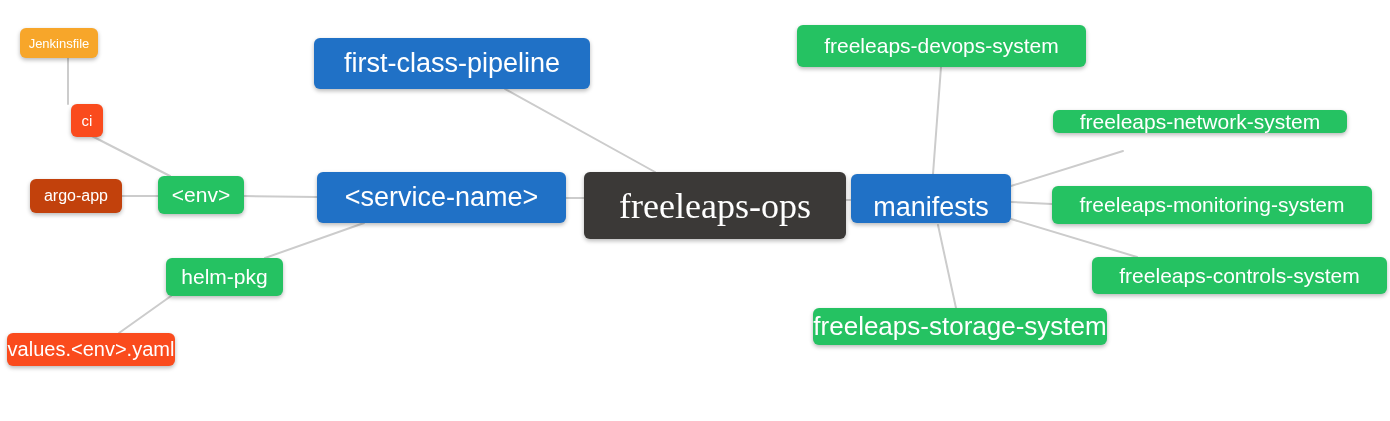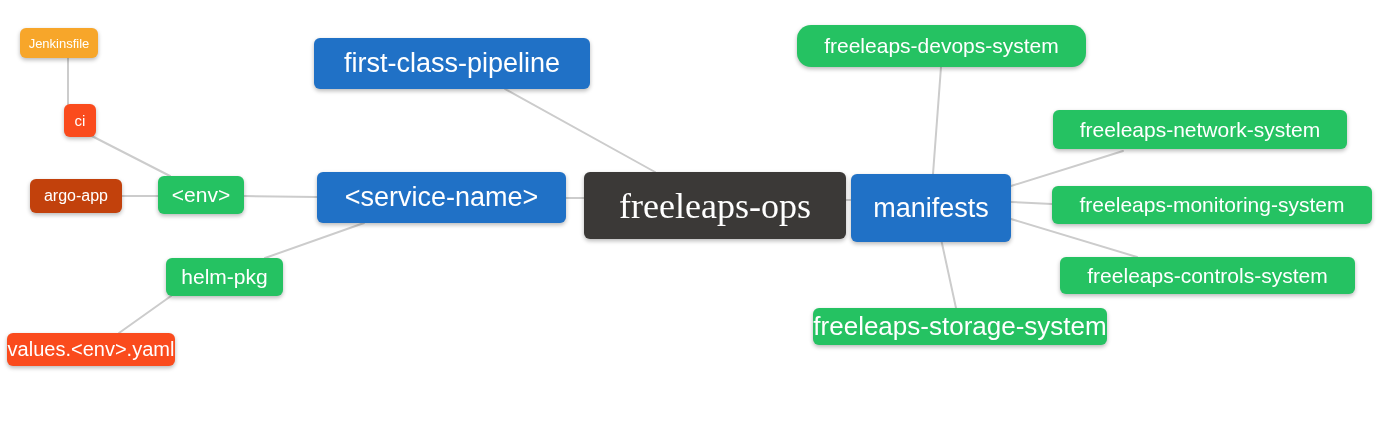--- a/index.html
+++ b/index.html
@@ -62,50 +62,50 @@
   <div id="nodes">
       <div class="node" style="left: 584px; top: 172px; width: 262px; height: 67px; background: rgb(59, 57, 55); font-size: 36px; color: rgb(255, 255, 255); font-family: Liberation Serif, serif;">
         <span>freeleaps-ops</span>
       </div>
       <div class="node" style="left: 314px; top: 38px; width: 276px; height: 51px; background: rgb(32, 113, 198); font-size: 27px; color: rgb(255, 255, 255);">
         <span>first-class-pipeline</span>
       </div>
       <div class="node" style="left: 317px; top: 172px; width: 249px; height: 51px; background: rgb(32, 113, 198); font-size: 27px; color: rgb(255, 255, 255);">
         <span>&lt;service-name&gt;</span>
       </div>
-      <div class="node" style="left: 851px; top: 174px; width: 160px; height: 68px; background: rgb(32, 113, 198); font-size: 27px; color: rgb(255, 255, 255);">
+      <div class="node" style="left: 851px; top: 174px; width: 160px; height: 49px; background: rgb(32, 113, 198); font-size: 27px; color: rgb(255, 255, 255); align-items: flex-end;">
         <span>manifests</span>
       </div>
       <div class="node" style="left: 158px; top: 176px; width: 86px; height: 38px; background: rgb(37, 194, 98); font-size: 21px; color: rgb(255, 255, 255);">
         <span>&lt;env&gt;</span>
       </div>
       <div class="node" style="left: 147px; top: 258px; width: 117px; height: 38px; background: rgb(37, 194, 98); font-size: 21px; color: rgb(255, 255, 255); margin-left: 19px;">
         <span>helm-pkg</span>
       </div>
-      <div class="node" style="left: 64px; top: 104px; width: 32px; height: 33px; background: rgb(250, 75, 29); font-size: 15px; color: rgb(255, 255, 255);">
+      <div class="node" style="left: 71px; top: 104px; width: 32px; height: 33px; background: rgb(250, 75, 29); font-size: 15px; color: rgb(255, 255, 255);">
         <span>ci</span>
       </div>
       <div class="node" style="left: 30px; top: 179px; width: 92px; height: 34px; background: #c2410c; font-size: 16px; color: rgb(255, 255, 255);">
         <span>argo-app</span>
       </div>
       <div class="node" style="left: 20px; top: 28px; width: 78px; height: 30px; background: rgb(247, 166, 42); font-size: 13px; color: rgb(255, 255, 255);">
         <span>Jenkinsfile</span>
       </div>
       <div class="node" style="left: 7px; top: 333px; width: 168px; height: 33px; background: rgb(250, 75, 29); font-size: 20px; color: rgb(255, 255, 255);">
         <span>values.&lt;env&gt;.yaml</span>
       </div>
-      <div class="node" style="left: 797px; top: 25px; width: 289px; height: 42px; background: rgb(37, 194, 98); font-size: 21px; color: rgb(255, 255, 255); border-radius: 14px;">
+      <div class="node" style="left: 797px; top: 25px; width: 289px; height: 42px; background: rgb(37, 194, 98); font-size: 21px; color: rgb(255, 255, 255);">
         <span>freeleaps-devops-system</span>
       </div>
-      <div class="node" style="left: 1053px; top: 110px; width: 294px; height: 39px; background: rgb(37, 194, 98); font-size: 21px; color: rgb(255, 255, 255);">
+      <div class="node" style="left: 1053px; top: 110px; width: 294px; height: 23px; background: rgb(37, 194, 98); font-size: 21px; color: rgb(255, 255, 255);">
         <span>freeleaps-network-system</span>
       </div>
       <div class="node" style="left: 1052px; top: 186px; width: 320px; height: 38px; background: rgb(37, 194, 98); font-size: 21px; color: rgb(255, 255, 255);">
         <span>freeleaps-monitoring-system</span>
       </div>
-      <div class="node" style="left: 1060px; top: 257px; width: 295px; height: 37px; background: rgb(37, 194, 98); font-size: 21px; color: rgb(255, 255, 255);">
+      <div class="node" style="left: 1092px; top: 257px; width: 295px; height: 37px; background: rgb(37, 194, 98); font-size: 21px; color: rgb(255, 255, 255);">
         <span>freeleaps-controls-system</span>
       </div>
       <div class="node" style="left: 813px; top: 308px; width: 294px; height: 37px; background: rgb(37, 194, 98); font-size: 26px; color: rgb(255, 255, 255);">
         <span>freeleaps-storage-system</span>
       </div>
     </div>
 </div>
 
 </body></html>

